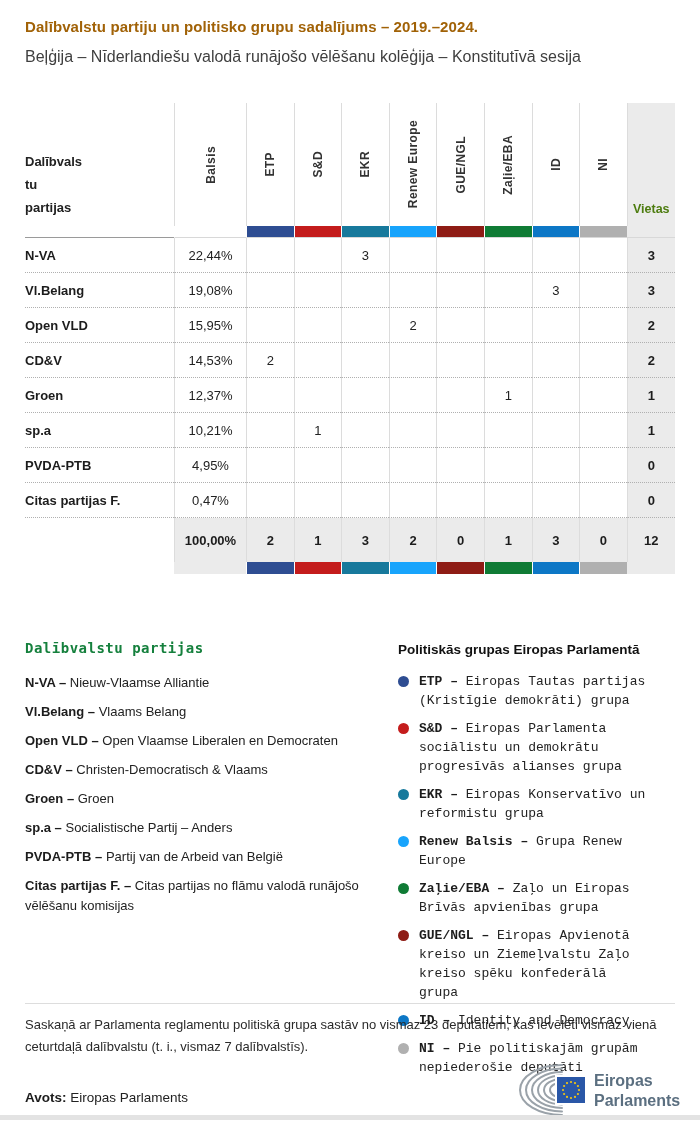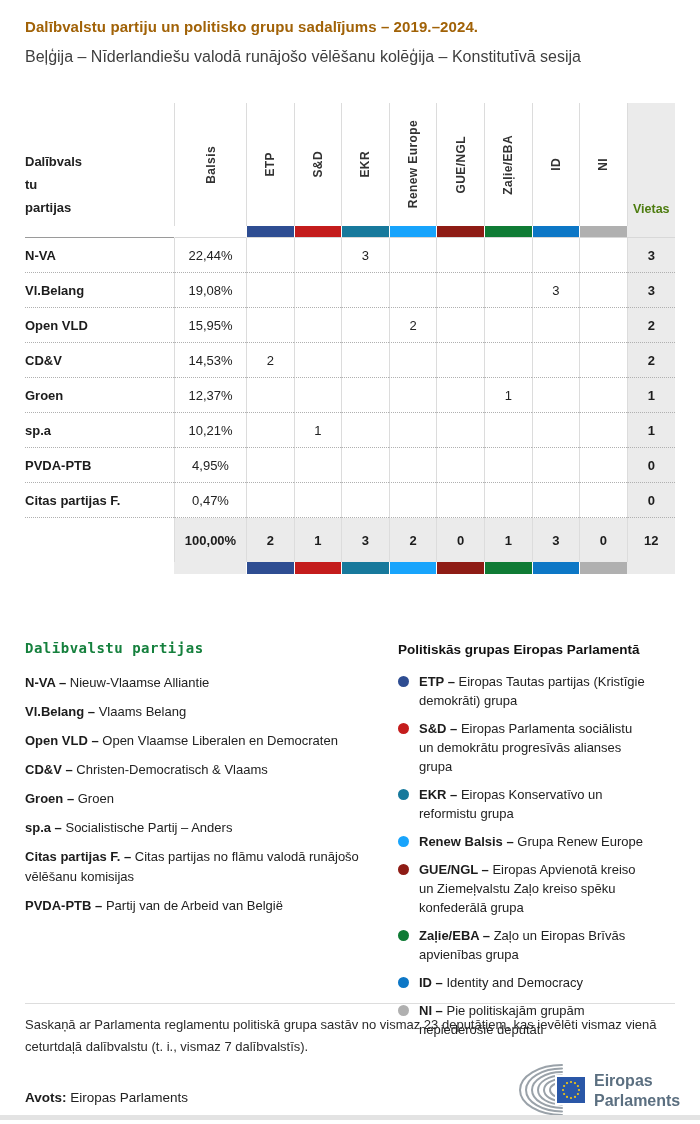--- a/index.html
+++ b/index.html
@@ -41,21 +41,21 @@
   .legends{position:absolute;left:25px;top:640px;width:650px;display:flex;}
   .pleg{width:373px;}
   .pleg h3{margin:0 0 17px 0;font-family:"DejaVu Sans Mono",monospace;
     font-size:14px;font-weight:700;letter-spacing:.5px;color:#15803d;}
   .pl-item{width:350px;font-size:13px;line-height:20px;margin-bottom:9px;color:#222;}
   .b{font-weight:700;color:#1c1c1c;}
   .gleg{width:262px;}
   .gleg h3{margin:2px 0 15px 0;font-size:13.5px;font-weight:700;color:#111;}
   .gl-item{display:flex;margin-bottom:9px;}
   .dot{width:11px;height:11px;border-radius:50%;flex:none;margin:4px 10px 0 0;}
-  .gl-text{width:230px;font-size:13px;line-height:19px;color:#222;}
+  .gl-text{width:230px;font-size:13px;line-height:19px;color:#222;font-family:Liberation Mono, monospace;}
 
   
   .rule{position:absolute;left:25px;top:1003px;width:650px;border-top:1px solid #ddd;}
   .note{position:absolute;left:25px;top:1014px;width:650px;font-size:13px;line-height:22px;color:#2a2a2a;}
   .source{position:absolute;left:25px;top:1090px;font-size:13.5px;color:#222;}
   .logo{position:absolute;left:516px;top:1062px;}
   .strip{position:absolute;left:0;top:1115px;width:700px;height:5px;background:#e3e3e3;}
 </style>
 </head>
 <body>
@@ -223,22 +223,22 @@
 <div class="legends">
   <div class="pleg">
     <h3>Dalībvalstu partijas</h3>
     <div id="pl-items">
         <div class="pl-item"><span class="b">N-VA – </span>Nieuw-Vlaamse Alliantie</div>
         <div class="pl-item"><span class="b">Vl.Belang – </span>Vlaams Belang</div>
         <div class="pl-item"><span class="b">Open VLD – </span>Open Vlaamse Liberalen en Democraten</div>
         <div class="pl-item"><span class="b">CD&amp;V – </span>Christen-Democratisch &amp; Vlaams</div>
         <div class="pl-item"><span class="b">Groen – </span>Groen</div>
         <div class="pl-item"><span class="b">sp.a – </span>Socialistische Partij – Anders</div>
+        <div class="pl-item"><span class="b">PVDA-PTB – </span>Partij van de Arbeid van België</div>
         <div class="pl-item"><span class="b">Citas partijas F. – </span>Citas partijas no flāmu valodā runājošo vēlēšanu komisijas</div>
-        <div class="pl-item"><span class="b">PVDA-PTB – </span>Partij van de Arbeid van België</div>
       </div>
   </div>
   <div class="gleg">
     <h3>Politiskās grupas Eiropas Parlamentā</h3>
     <div id="gl-items">
         <div class="gl-item">
           <div class="dot" style="background: rgb(46, 77, 146);"></div>
           <div class="gl-text"><span class="b">ETP – </span>Eiropas Tautas partijas (Kristīgie demokrāti) grupa</div>
         </div>
         <div class="gl-item">
@@ -247,26 +247,26 @@
         </div>
         <div class="gl-item">
           <div class="dot" style="background: rgb(23, 121, 156);"></div>
           <div class="gl-text"><span class="b">EKR – </span>Eiropas Konservatīvo un reformistu grupa</div>
         </div>
         <div class="gl-item">
           <div class="dot" style="background: rgb(24, 164, 252);"></div>
           <div class="gl-text"><span class="b">Renew Balsis – </span>Grupa Renew Europe</div>
         </div>
         <div class="gl-item">
+          <div class="dot" style="background: rgb(15, 123, 53);"></div>
+          <div class="gl-text"><span class="b">Zaļie/EBA – </span>Zaļo un Eiropas Brīvās apvienības grupa</div>
+        </div>
+        <div class="gl-item">
           <div class="dot" style="background: rgb(142, 28, 21);"></div>
           <div class="gl-text"><span class="b">GUE/NGL – </span>Eiropas Apvienotā kreiso un Ziemeļvalstu Zaļo kreiso spēku konfederālā grupa</div>
-        </div>
-        <div class="gl-item">
-          <div class="dot" style="background: rgb(15, 123, 53);"></div>
-          <div class="gl-text"><span class="b">Zaļie/EBA – </span>Zaļo un Eiropas Brīvās apvienības grupa</div>
         </div>
         <div class="gl-item">
           <div class="dot" style="background: rgb(13, 119, 198);"></div>
           <div class="gl-text"><span class="b">ID – </span>Identity and Democracy</div>
         </div>
         <div class="gl-item">
           <div class="dot" style="background: rgb(176, 176, 176);"></div>
           <div class="gl-text"><span class="b">NI – </span>Pie politiskajām grupām nepiederošie deputāti</div>
         </div>
       </div>

